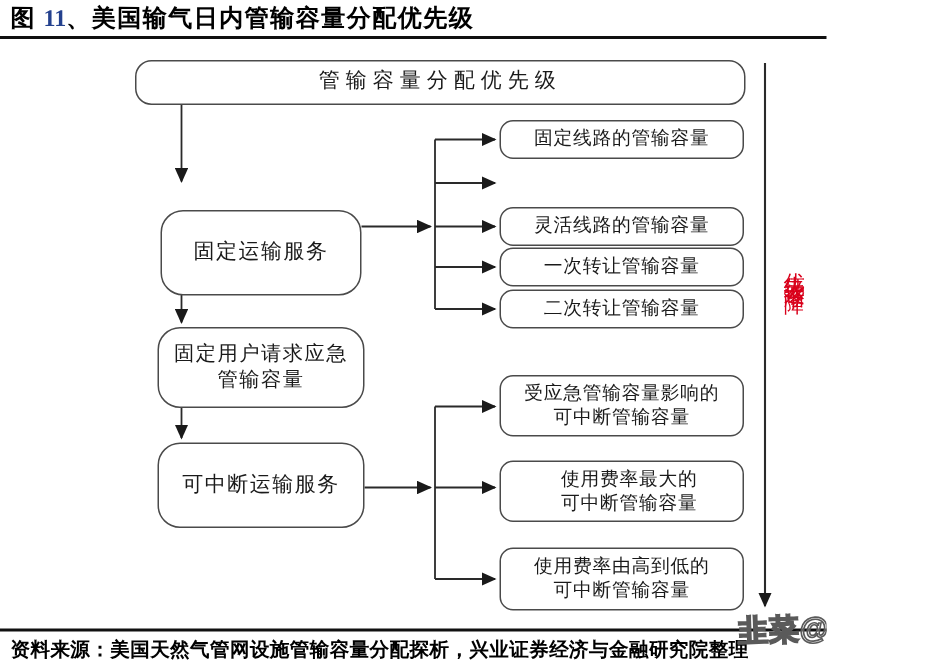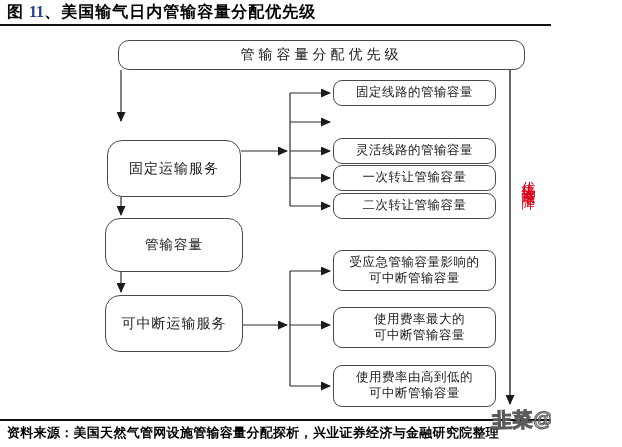--- a/index.html
+++ b/index.html
@@ -9,21 +9,21 @@
   
   .fig-title{position:absolute;left:7px;top:2px;font-family:"Liberation Serif",serif;
              font-weight:bold;font-size:16px;letter-spacing:1px;color:#000;white-space:nowrap;}
   .fig-title .num{color:#24418e;letter-spacing:0;}
   .rule-top{position:absolute;left:0;top:24px;width:622px;height:2px;background:#101010;}
 
   
   .node{position:absolute;box-sizing:border-box;border:1.4px solid #4a4a4a;background:#fff;
         border-radius:9px;display:flex;flex-direction:column;align-items:center;justify-content:center;
         text-align:center;color:#1a1a1a;font-family:"Liberation Serif",serif;line-height:1.25;}
-  .n-root{left:90px;top:40px;width:407px;height:30px;font-size:14px;letter-spacing:4px;border-radius:11px;margin-left:28px;}
+  .n-root{left:90px;top:40px;width:407px;height:30px;font-size:14px;letter-spacing:4px;border-radius:11px;}
   .n-l1{left:107px;top:140px;width:134px;height:57px;font-size:14px;letter-spacing:1px;border-radius:15px;}
   .n-l2{left:105px;top:218px;width:138px;height:54px;font-size:13.5px;letter-spacing:1px;border-radius:15px;}
   .n-l3{left:105px;top:295px;width:138px;height:57px;font-size:14px;letter-spacing:1px;border-radius:15px;}
   .n-a{left:333px;width:163px;height:26px;font-size:12.5px;letter-spacing:0.5px;}
   .n-a1{top:80px;}.n-a2{top:109px;letter-spacing:0;}.n-a3{top:138px;}.n-a4{top:165px;}.n-a5{top:193px;}
   .n-b{left:333px;width:163px;height:41px;font-size:12.5px;letter-spacing:0.5px;}
   .n-b1{top:250px;}.n-b2{top:307px;padding-left:10px;}.n-b3{top:365px;height:42px;}
 
   
   .arrows{position:absolute;left:0;top:0;width:622px;height:447px;pointer-events:none;}
@@ -77,20 +77,21 @@
       <line x1="290" y1="386" x2="330" y2="386" marker-end="url(#ah)"></line>
       <line x1="510" y1="42" x2="510" y2="404" stroke-width="1.4" marker-end="url(#ah)"></line>
     </g>
   </svg>
 
   <div class="node n-root">管输容量分配优先级</div>
 
   <div class="node n-l1">固定运输服务</div>
 
   <div class="node n-l2">
+    <span>固定用户请求应急</span>
     <span>管输容量</span>
   </div>
 
   <div class="node n-l3">可中断运输服务</div>
 
   <div class="node n-a n-a1">固定线路的管输容量</div>
   <div class="node n-a n-a4">一次转让管输容量</div>
   <div class="node n-a n-a3">灵活线路的管输容量</div>
   <div class="node n-a n-a5">二次转让管输容量</div>
 

